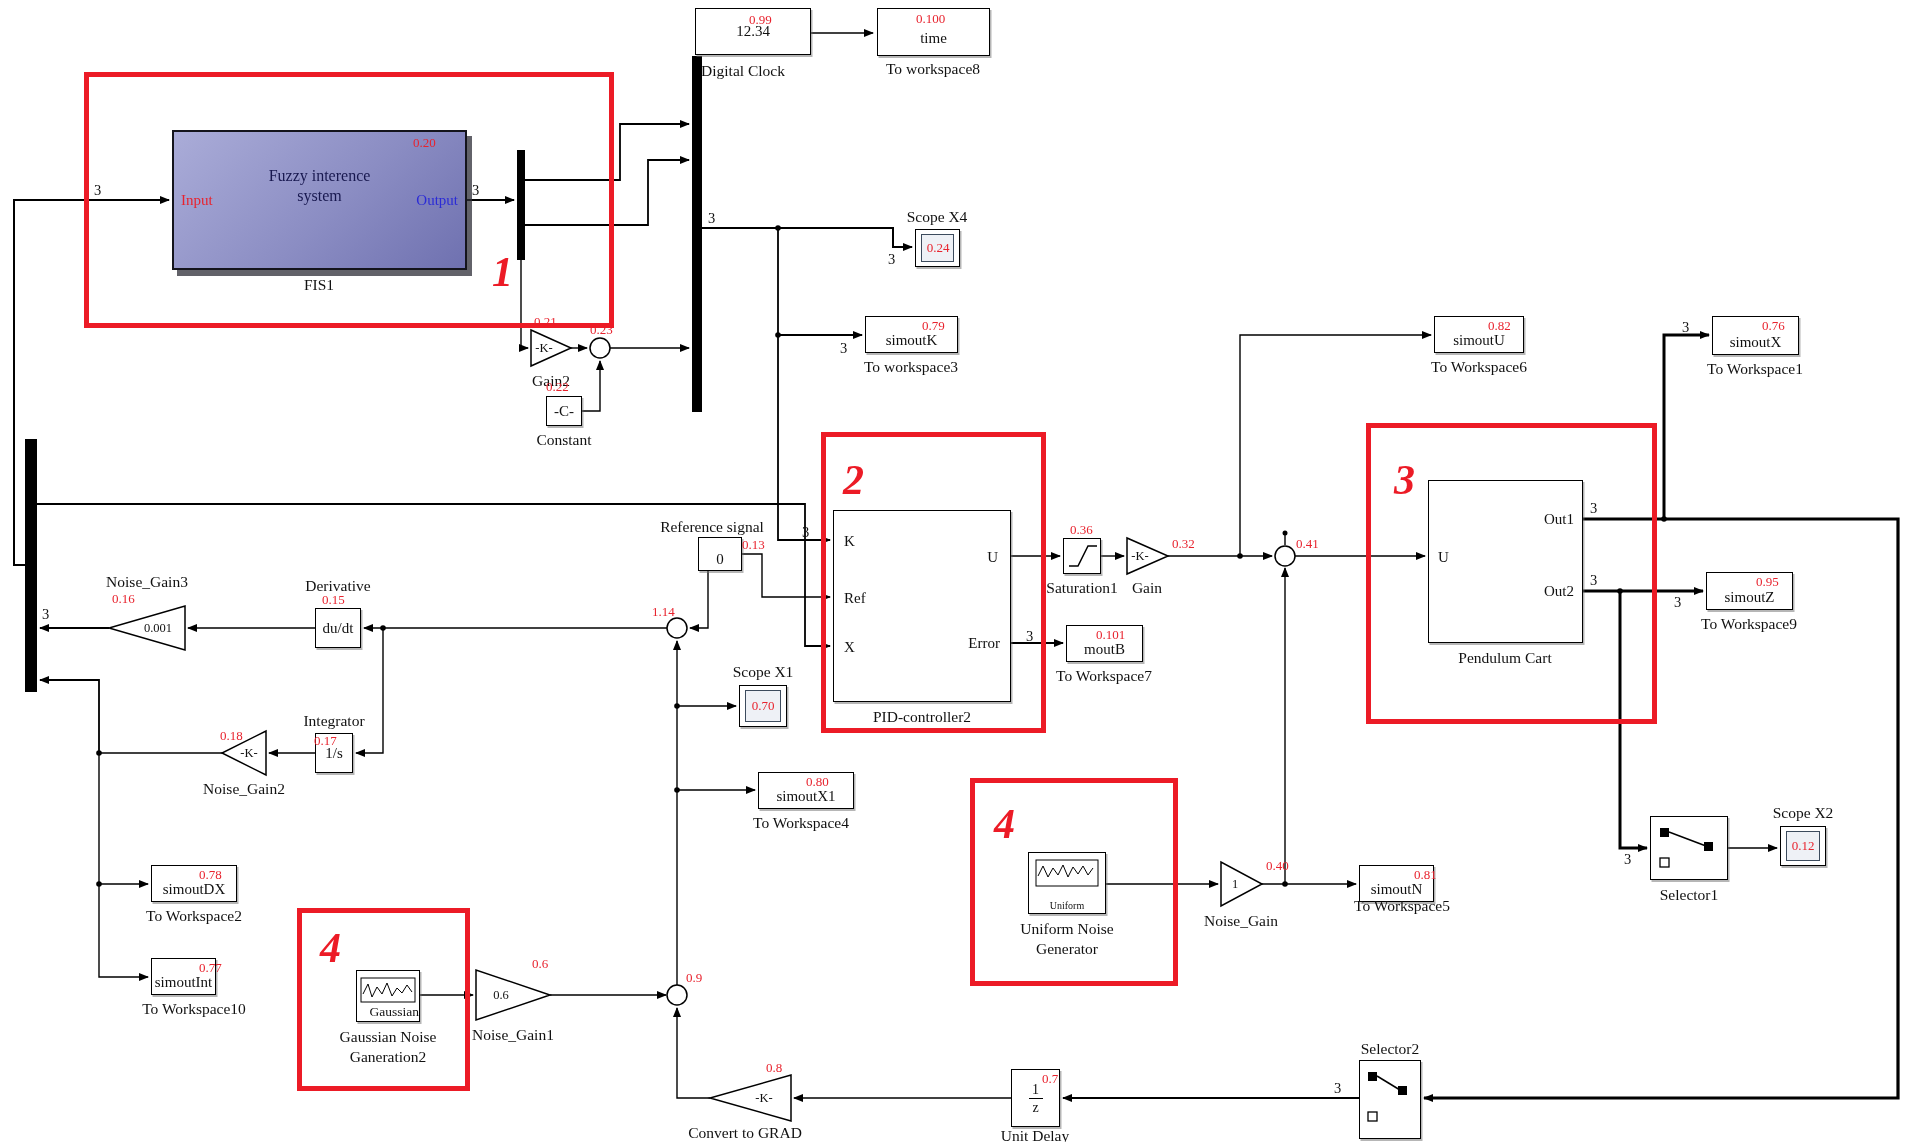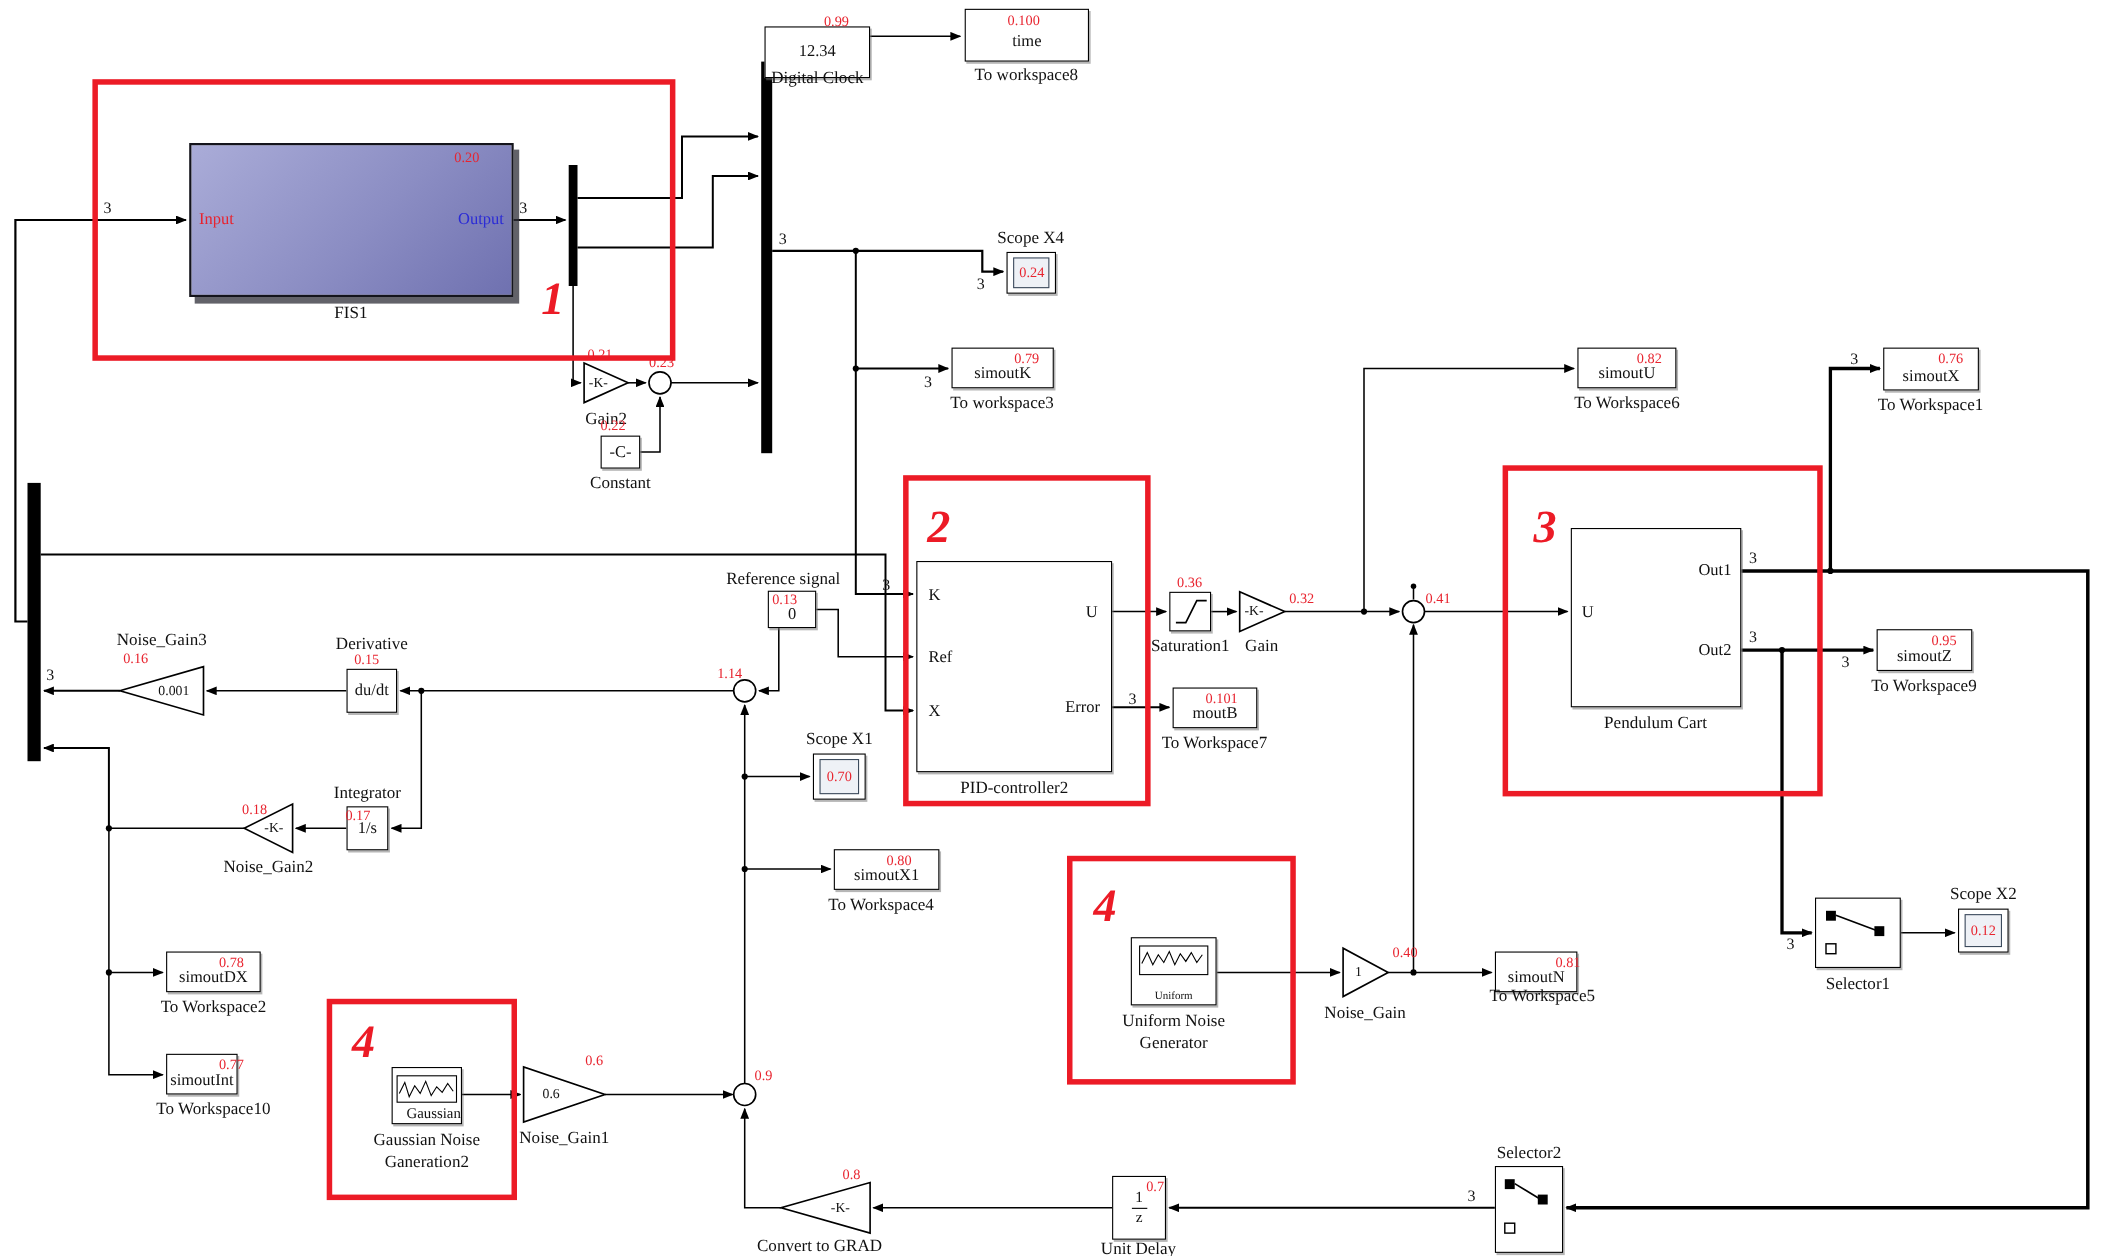--- a/index.html
+++ b/index.html
@@ -153,33 +153,37 @@
   <div class="regionnum" style="left:492px;top:248px">1</div>
   <div class="regionbox" style="left:821px;top:432px;width:215px;height:291px"></div>
   <div class="regionnum" style="left:843px;top:456px">2</div>
   <div class="regionbox" style="left:1366px;top:423px;width:281px;height:291px"></div>
   <div class="regionnum" style="left:1394px;top:456px">3</div>
   <div class="regionbox" style="left:297px;top:908px;width:163px;height:173px"></div>
   <div class="regionnum" style="left:320px;top:924px">4</div>
   <div class="regionbox" style="left:970px;top:778px;width:198px;height:198px"></div>
   <div class="regionnum" style="left:994px;top:800px">4</div>
 
-  <div class="blk ctr" style="left:695px;top:24px;width:96px;height:47px">
+  <div class="blk ctr" style="left:695px;top:8px;width:116px;height:47px">
     <span>12.34</span>
   </div>
   <div class="probe" style="left:749px;top:12px">0.99</div>
   <div class="cap" style="left:743px;top:62px">Digital Clock</div>
 
   <div class="blk ctr" style="left:877px;top:8px;width:113px;height:48px">
     <span style="margin-top:12px">time</span>
   </div>
   <div class="probe" style="left:916px;top:11px">0.100</div>
   <div class="cap" style="left:933px;top:60px">To workspace8</div>
 
   <div class="blk fis" style="left:172px;top:130px;width:295px;height:140px">
+    <div class="fis-title">
+      <div>Fuzzy interence</div>
+        <div>system</div>
+    </div>
     <div class="fis-in">Input</div>
     <div class="fis-out">Output</div>
   </div>
   <div class="probe" style="left:413px;top:135px">0.20</div>
   <div class="cap" style="left:319px;top:276px">FIS1</div>
   <div class="n3" style="left:94px;top:182px">3</div>
   <div class="n3" style="left:472px;top:182px">3</div>
 
   <div class="tri-label" style="left:544px;top:348px">-K-</div>
   <div class="probe" style="left:534px;top:314px">0.21</div>
@@ -202,21 +206,21 @@
     <div class="simout-label">simoutK</div>
   </div>
   <div class="probe" style="left:922px;top:318px">0.79</div>
   <div class="cap" style="left:911px;top:358px">To workspace3</div>
   <div class="n3" style="left:840px;top:340px">3</div>
 
   <div class="cap" style="left:712px;top:518px">Reference signal</div>
   <div class="blk" style="left:698px;top:537px;width:44px;height:34px">
     <div style="position:absolute;left:0;right:0;bottom:2px;text-align:center;font-size:15px">0</div>
   </div>
-  <div class="probe" style="left:702px;top:537px">0.13</div>
+  <div class="probe" style="left:742px;top:537px">0.13</div>
 
   <div class="blk" style="left:833px;top:510px;width:178px;height:192px">
     <div class="portlbl" style="left:10px;top:22px">K</div>
     <div class="portlbl" style="left:10px;top:79px">Ref</div>
     <div class="portlbl" style="left:10px;top:128px">X</div>
     <div class="portlbl" style="right:12px;top:38px">U</div>
     <div class="portlbl" style="right:10px;top:124px">Error</div>
   </div>
   <div class="cap" style="left:922px;top:708px">PID-controller2</div>
   <div class="n3" style="left:802px;top:524px">3</div>

